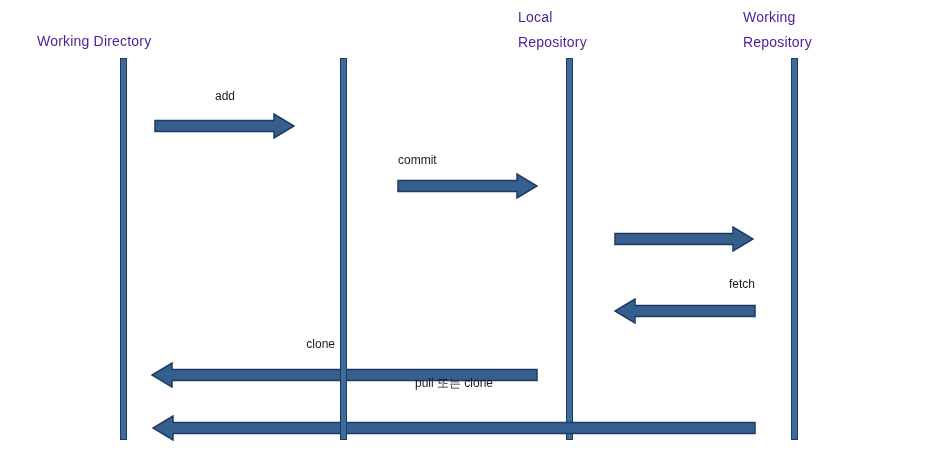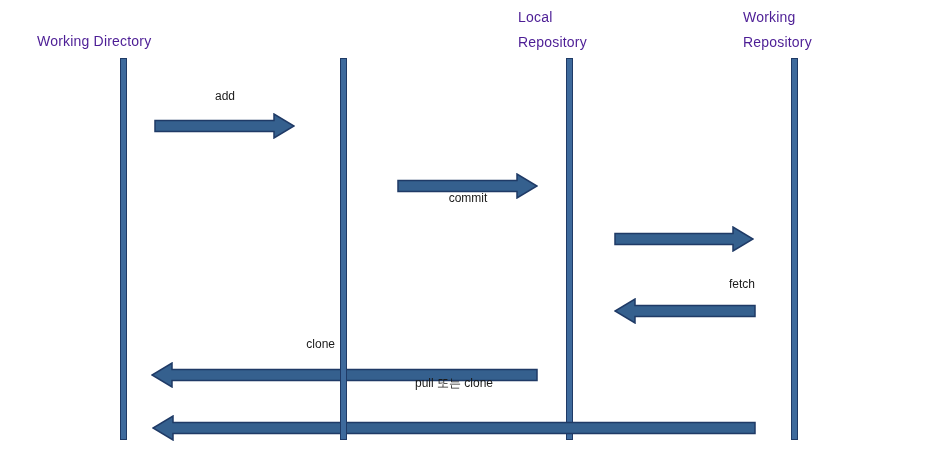--- a/index.html
+++ b/index.html
@@ -63,21 +63,21 @@
   
   .arrow-label {
     position: absolute;
     color: #1A1A1A;
     font-size: 12px;
     line-height: 22px;
     white-space: nowrap;
     z-index: 4;
   }
   #alabel-add    { left: 155px; top: 85px;  width: 140px; text-align: center; }
-  #alabel-commit { left: 398px; top: 149px; width: 140px; text-align: center; margin-top: 38px; }
+  #alabel-commit { left: 398px; top: 149px; width: 140px; text-align: left; }
   #alabel-push   { left: 615px; top: 201px; width: 138px; text-align: center; }
   #alabel-fetch  { left: 615px; top: 273px; width: 140px; text-align: right; }
   #alabel-merge  { left: 152px; top: 333px; width: 183px; text-align: right;  }
   #alabel-pull   { left: 153px; top: 372px; width: 602px; text-align: center; }
 </style>
 </head>
 <body>
 
 <div class="stage">
 

